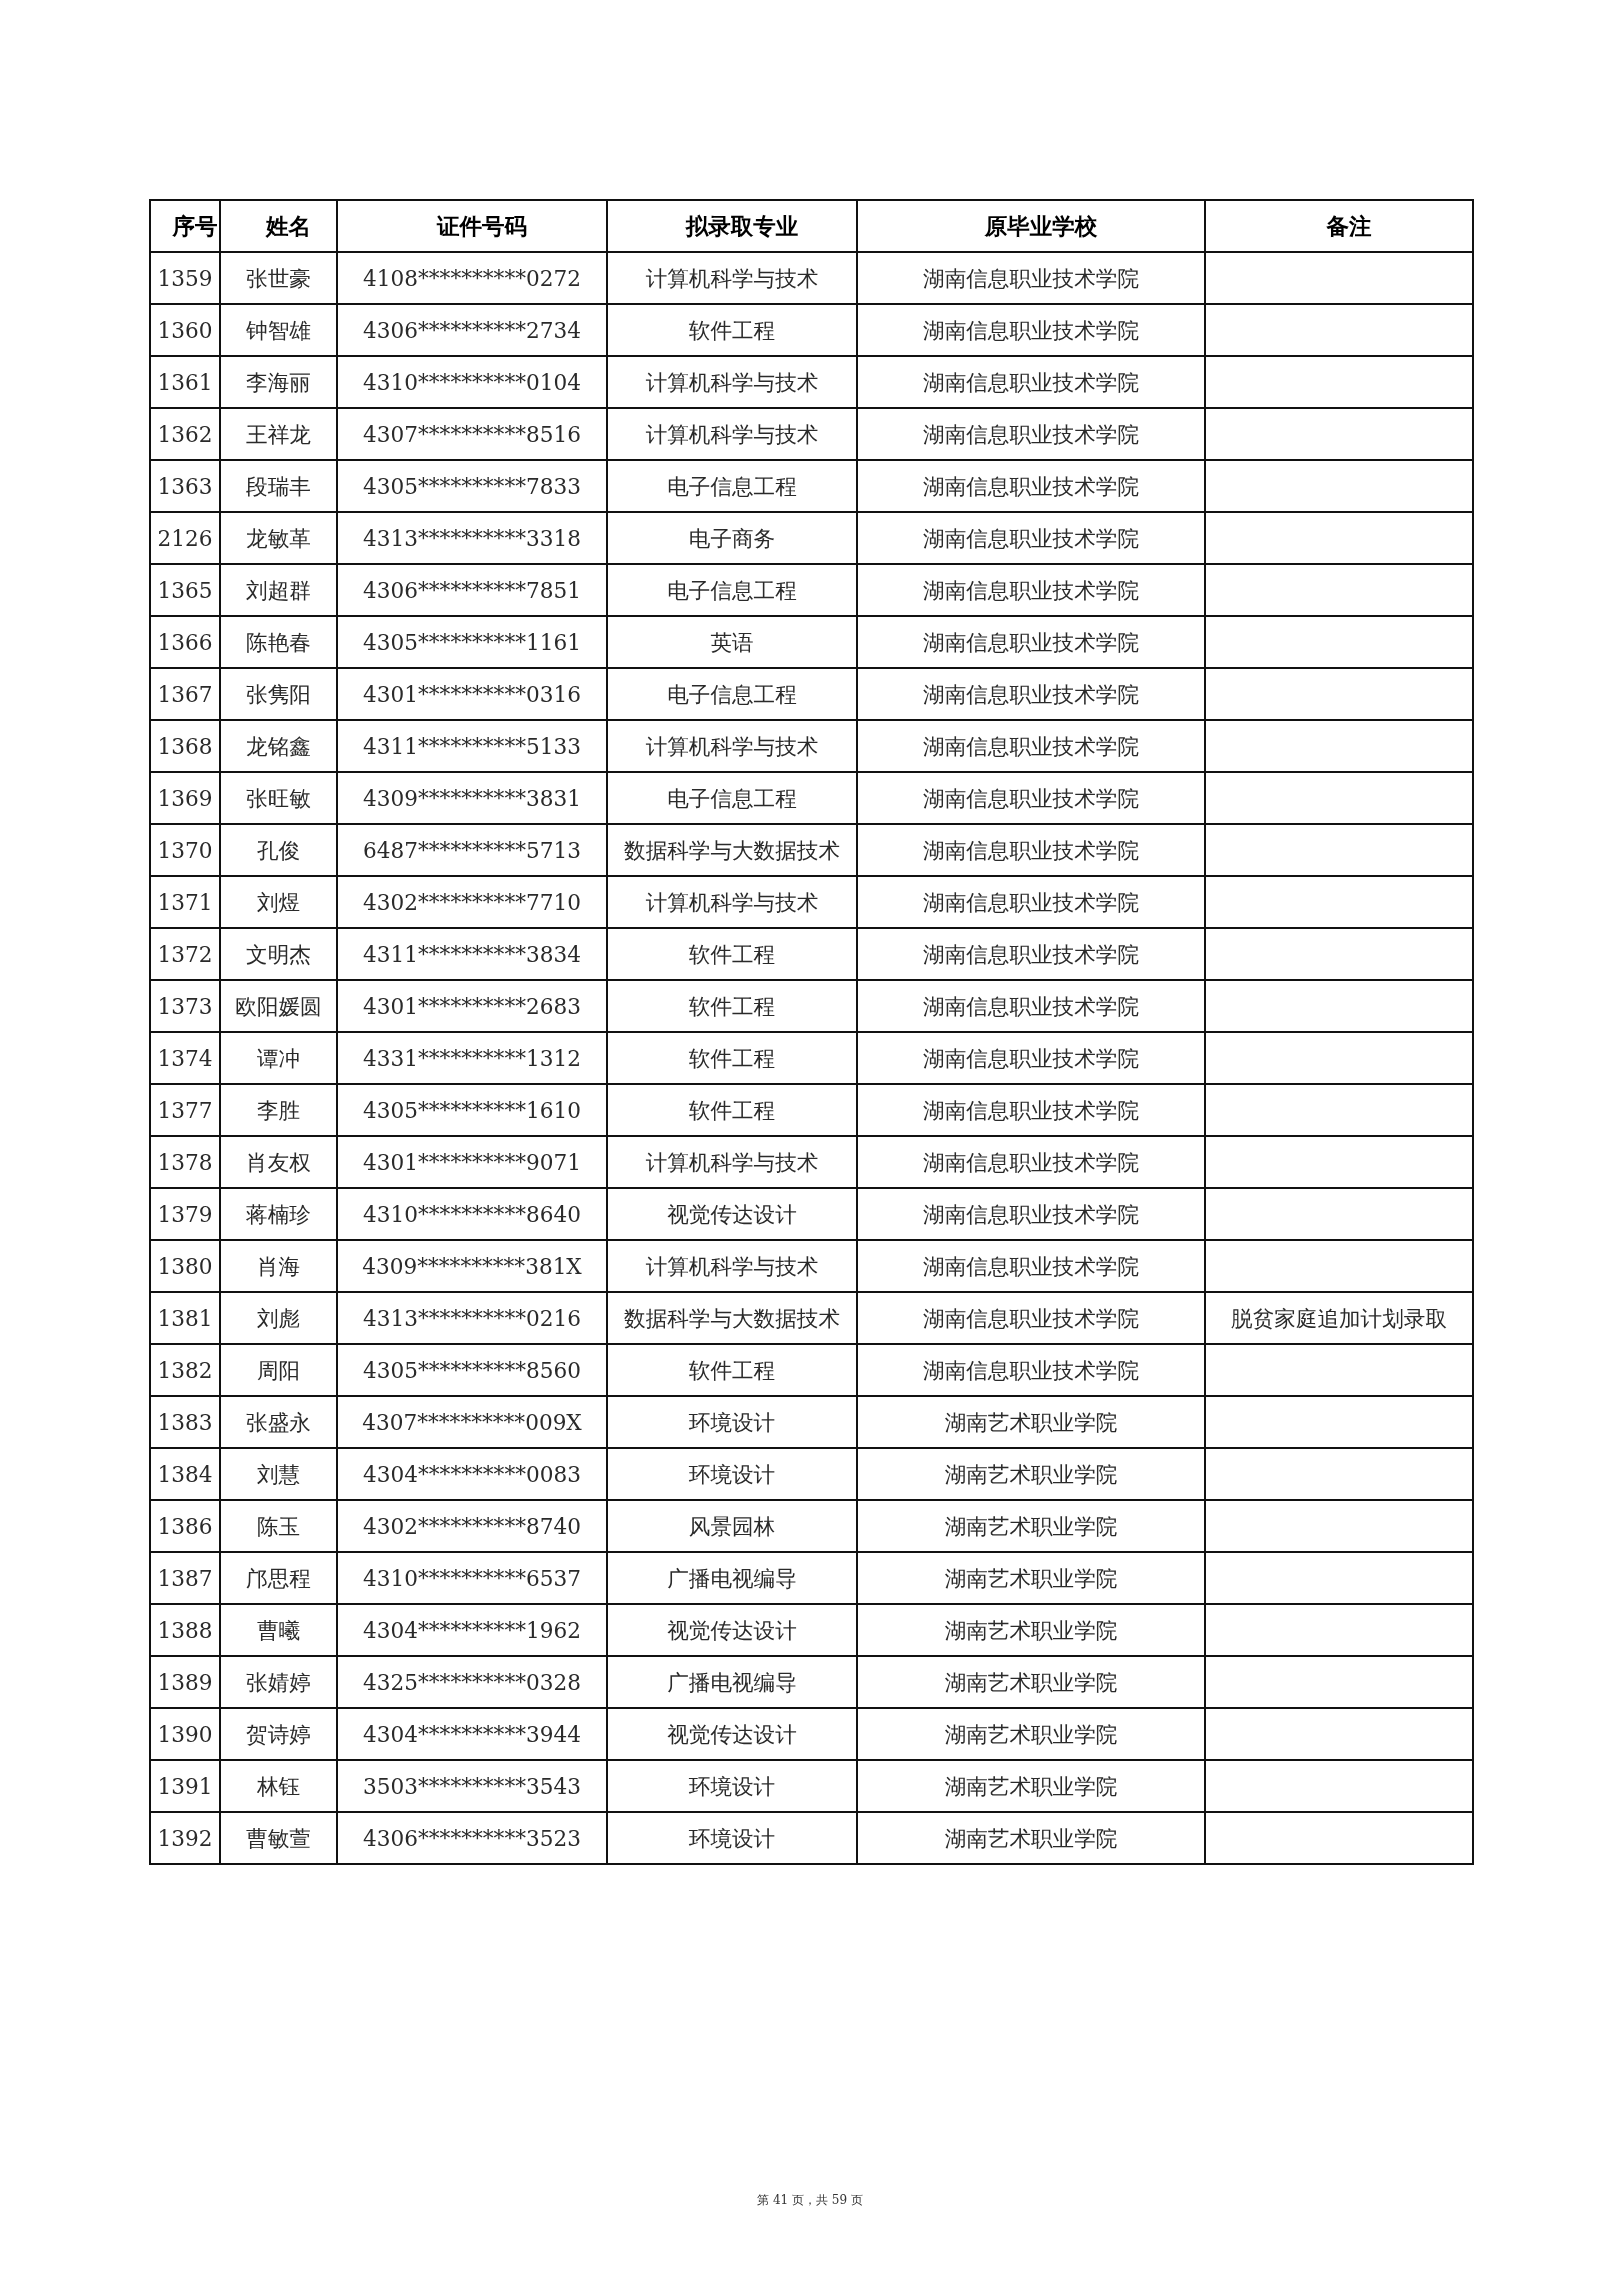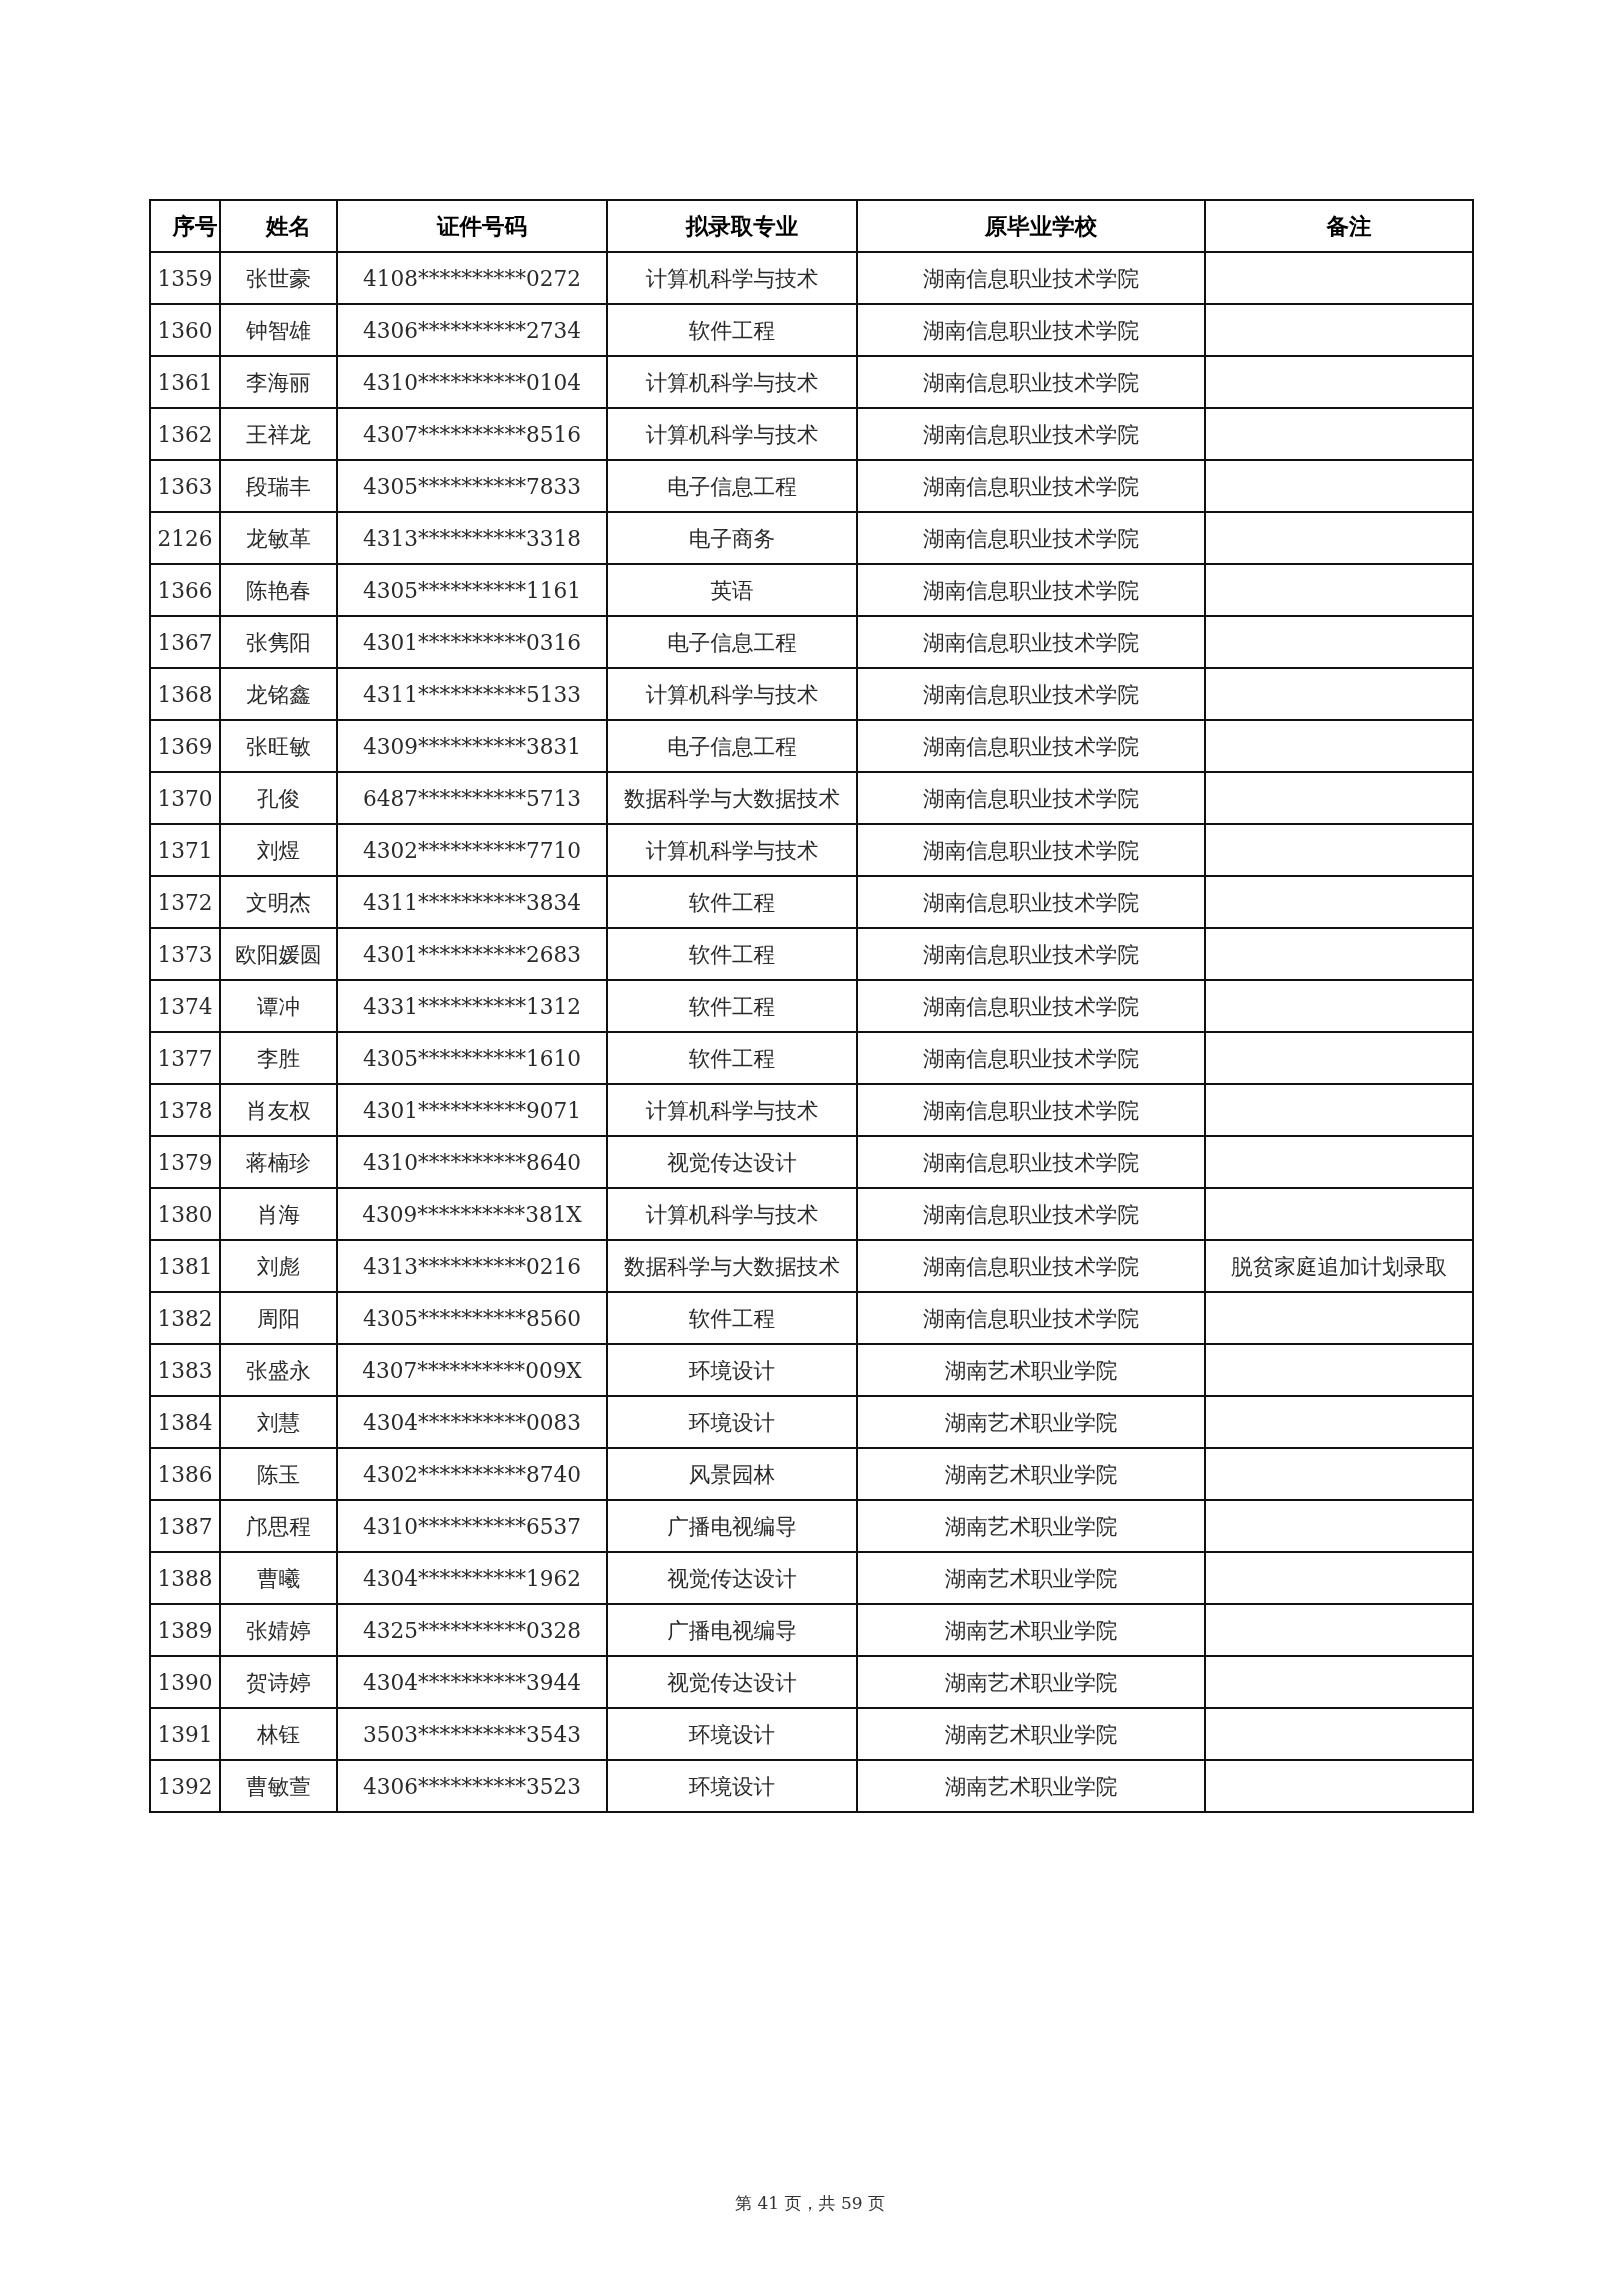--- a/index.html
+++ b/index.html
@@ -7,21 +7,21 @@
          font-family: "DejaVu Serif", "Liberation Serif", serif; color: #222; }
   table.roster { position: absolute; left: 149px; top: 199px; width: 1321px;
                  border-collapse: collapse; table-layout: fixed; }
   table.roster th, table.roster td { border: 2px solid #111; height: 50px; padding: 0;
                  text-align: center; vertical-align: middle; font-size: 21.6px; white-space: nowrap; overflow: hidden; }
   table.roster th { font-family: "DejaVu Sans", "Liberation Sans", sans-serif; font-weight: bold; color: #000; font-size: 22.5px; padding-left: 20px; }
   table.roster td { color: #2a2a2a; }
   .c0 { width: 70px; } .c1 { width: 117px; } .c2 { width: 270px; }
   .c3 { width: 250px; } .c4 { width: 348px; } .c5 { width: 268px; }
   .footer { position: absolute; left: 0; width: 1620px; top: 2192px; text-align: center;
-            font-size: 17px; color: #333; }
+            font-size: 12px; color: #333; }
 </style>
 </head>
 <body>
 
 <table class="roster">
   <colgroup>
     <col class="c0">
       <col class="c1">
       <col class="c2">
       <col class="c3">
@@ -81,20 +81,28 @@
       </tr>
       <tr>
         <td>2126</td>
         <td>龙敏革</td>
         <td>4313**********3318</td>
         <td>电子商务</td>
         <td>湖南信息职业技术学院</td>
         <td></td>
       </tr>
       <tr>
+        <td>1365</td>
+        <td>刘超群</td>
+        <td>4306**********7851</td>
+        <td>电子信息工程</td>
+        <td>湖南信息职业技术学院</td>
+        <td></td>
+      </tr>
+      <tr>
         <td>1366</td>
         <td>陈艳春</td>
         <td>4305**********1161</td>
         <td>英语</td>
         <td>湖南信息职业技术学院</td>
         <td></td>
       </tr>
       <tr>
         <td>1367</td>
         <td>张隽阳</td>

